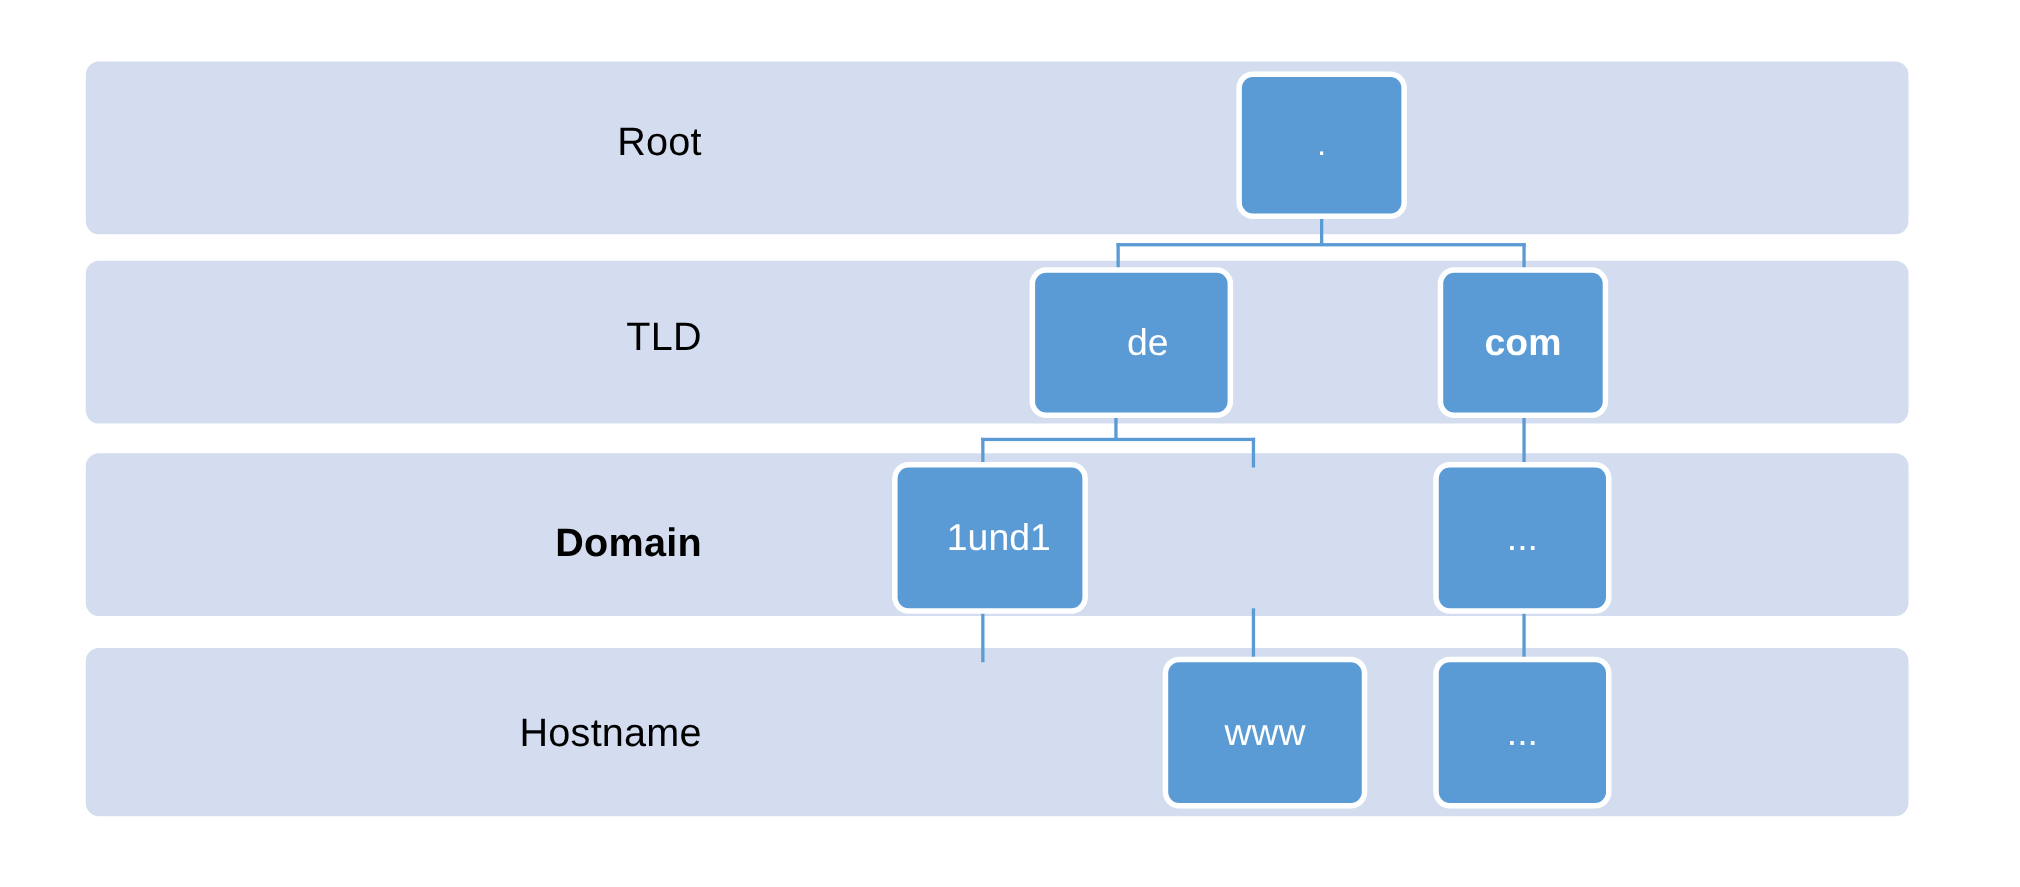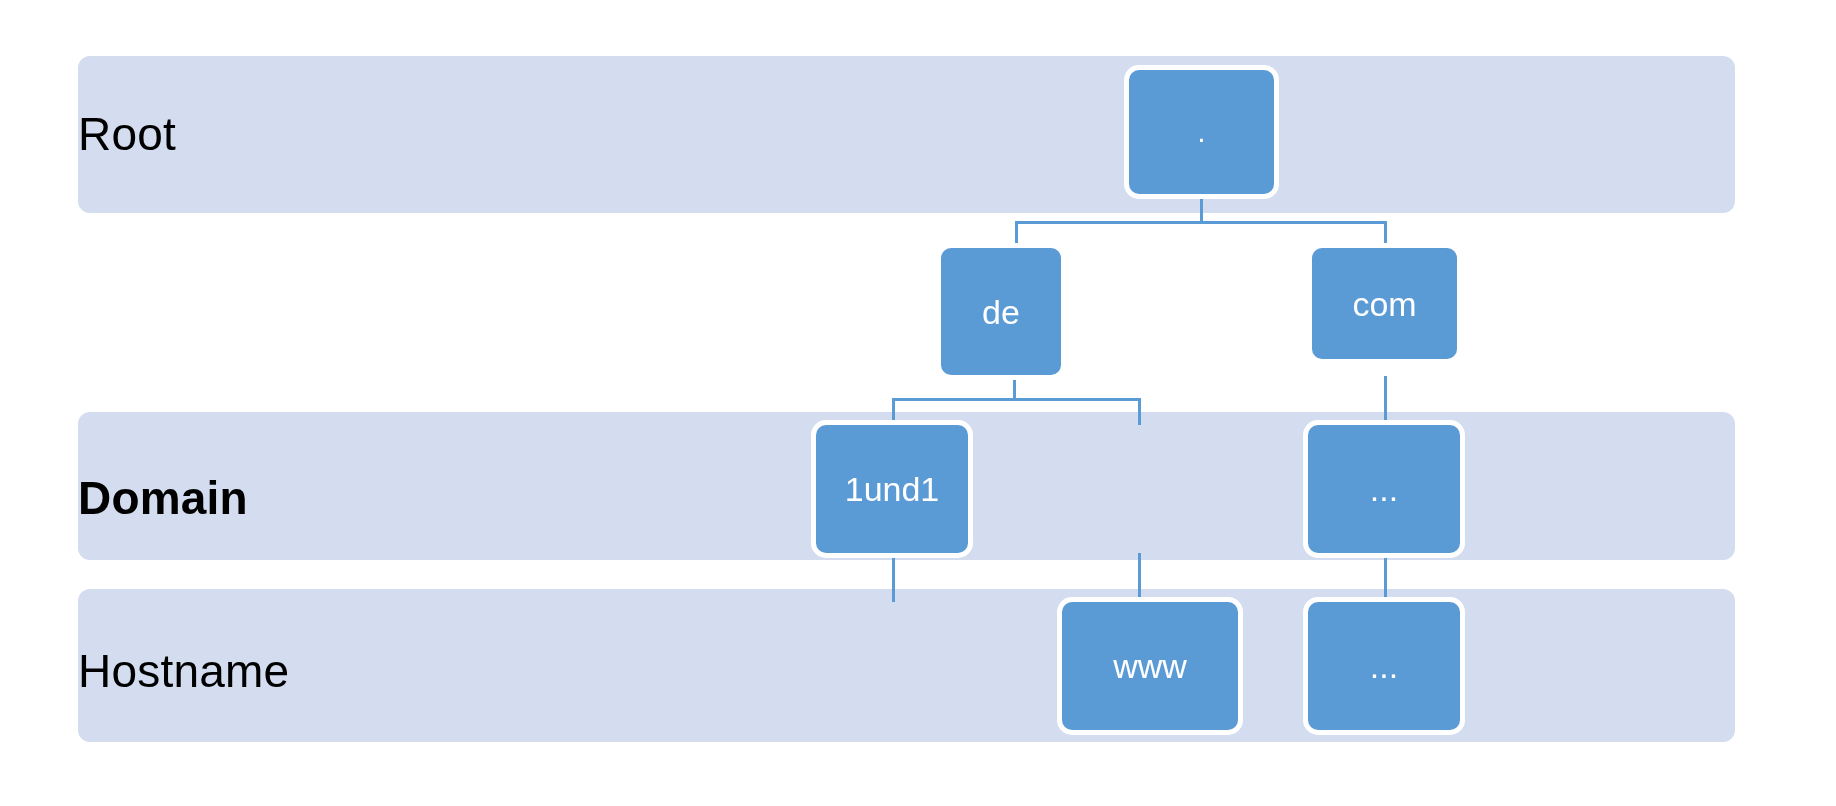--- a/index.html
+++ b/index.html
@@ -23,23 +23,23 @@
     position: absolute;
     left: 78px;
     width: 1657px;
     background: #D3DDEF;
     border-radius: 12px;
   }
   .band-label {
     position: absolute;
     left: 0;
     width: 560px;
-    text-align: left;
+    text-align: right;
     color: #000000;
-    font-size: 46px;
+    font-size: 36px;
     font-weight: 400;
     line-height: 1;
     letter-spacing: 0.2px;
     white-space: nowrap;
   }
 
   
   .node {
     position: absolute;
     background: #5B9BD5;
@@ -70,20 +70,23 @@
 </style>
 </head>
 <body>
 
 <div id="canvas">
 
   <div class="band" style="top:56px; height:157px;">
     <div class="band-label" style="top:55px;">Root</div>
   </div>
 
+  <div class="band" style="top:237px; height:148px;">
+    <div class="band-label" style="top:51px;">TLD</div>
+  </div>
 
   <div class="band" style="top:412px; height:148px;">
     <div class="band-label" style="top:63px;font-weight:bold;">Domain</div>
   </div>
 
   <div class="band" style="top:589px; height:153px;">
     <div class="band-label" style="top:59px;">Hostname</div>
   </div>
 
   <div class="conn v" style="left:1200px; top:194px; height:28px;"></div>
@@ -97,25 +100,25 @@
   <div class="conn v" style="left:1138px; top:398px; height:27px;"></div>
 
   <div class="conn v" style="left:1384px; top:376px; height:49px;"></div>
 
   <div class="conn v" style="left:892px; top:553px; height:49px;"></div>
   <div class="conn v" style="left:1138px; top:553px; height:49px;"></div>
   <div class="conn v" style="left:1384px; top:553px; height:49px;"></div>
 
   <div class="node root" style="left:1129px; top:70px; width:145px; height:124px;">.</div>
 
-  <div class="node" style="left:941px; top:248px; width:120px; height:127px;">de</div>
+  <div class="node" style="left:941px; top:248px; width:145px; height:127px;padding-left:30px;">de</div>
 
-  <div class="node" style="left:1312px; top:248px; width:145px; height:111px;">com</div>
+  <div class="node" style="left:1312px; top:248px; width:145px; height:127px;font-weight:bold;">com</div>
 
-  <div class="node" style="left:816px; top:425px; width:152px; height:128px;">1und1</div>
+  <div class="node" style="left:816px; top:425px; width:152px; height:128px;padding-left:16px;">1und1</div>
 
 
   <div class="node" style="left:1308px; top:425px; width:152px; height:128px;">...</div>
 
 
   <div class="node" style="left:1062px; top:602px; width:176px; height:128px;">www</div>
 
   <div class="node" style="left:1308px; top:602px; width:152px; height:128px;">...</div>
 
 </div>

